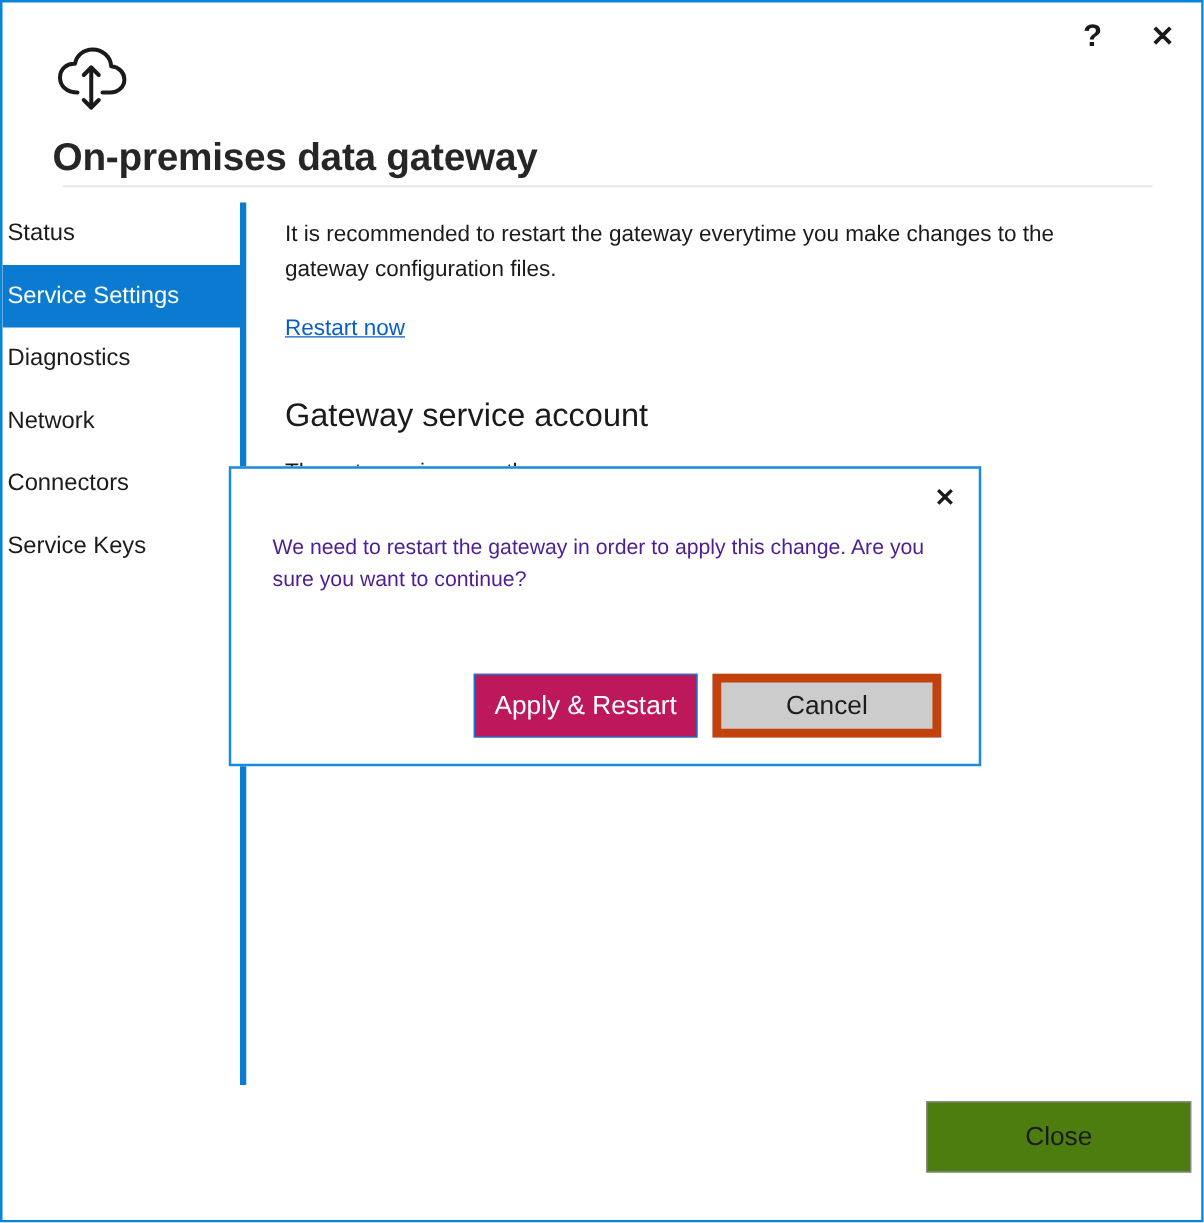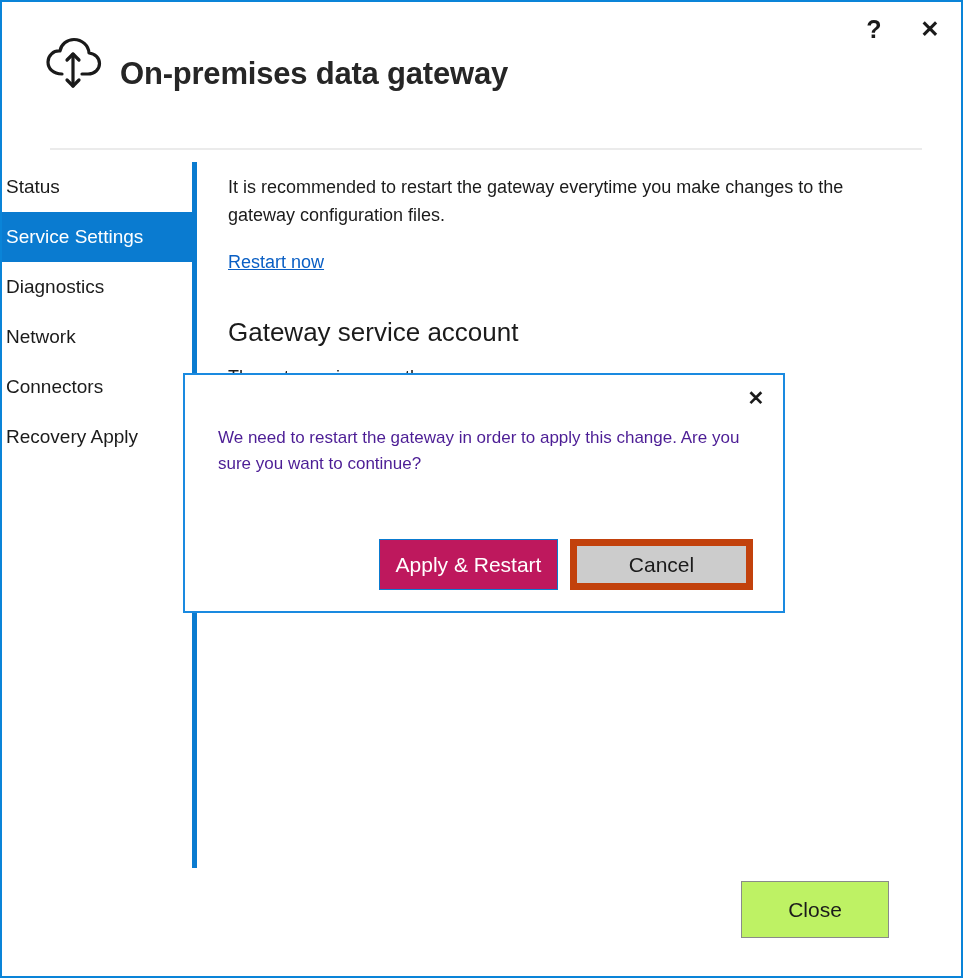--- a/index.html
+++ b/index.html
@@ -56,22 +56,23 @@
     top: 0;
     width: 963px;
     height: 140px;
     box-sizing: border-box;
   }
   .header-inner {
     position: absolute;
     left: 40px;
     top: 34px;
     display: flex;
-    align-items: flex-end;
+    align-items: flex-start;
     gap: 16px;
+    flex-direction: column;
   }
   .cloud-icon {
     width: 62px;
     height: 56px;
     flex: none;
     display: block;
   }
   .app-title {
     font-size: 31px;
     font-weight: 700;
@@ -172,23 +173,23 @@
     position: absolute;
     left: 0;
     top: 874px;
     width: 963px;
     height: 100px;
   }
   .close-button {
     position: absolute;
     left: 739px;
     top: 5px;
-    width: 148px;
+    width: 212px;
     height: 57px;
-    background: #bef264;
+    background: #4d7c0f;
     border: 1px solid #8a8a8a;
     color: #1b1b1b;
     font-size: 21px;
     font-family: "Liberation Sans", sans-serif;
     cursor: pointer;
   }
 
   
   .modal {
     position: absolute;
@@ -279,21 +280,21 @@
     <button class="win-btn help">?</button>
     <button class="win-btn close">✕</button>
   </div>
 
   <div class="sidebar">
     <div class="nav-item">Status</div>
     <div class="nav-item selected">Service Settings</div>
     <div class="nav-item">Diagnostics</div>
     <div class="nav-item">Network</div>
     <div class="nav-item">Connectors</div>
-    <div class="nav-item">Recovery Apply</div>
+    <div class="nav-item">Service Keys</div>
   </div>
   <div class="vdivider"></div>
 
   <div class="main">
     <p class="section-body">It is recommended to restart the gateway everytime you make changes to the gateway configuration files.</p>
     <a class="link">Restart now</a>
 
     <div class="section-block-2">
       <h2 class="section-title-2">Gateway service account</h2>
       <p class="section-body-2">The gateway is currently</p>

